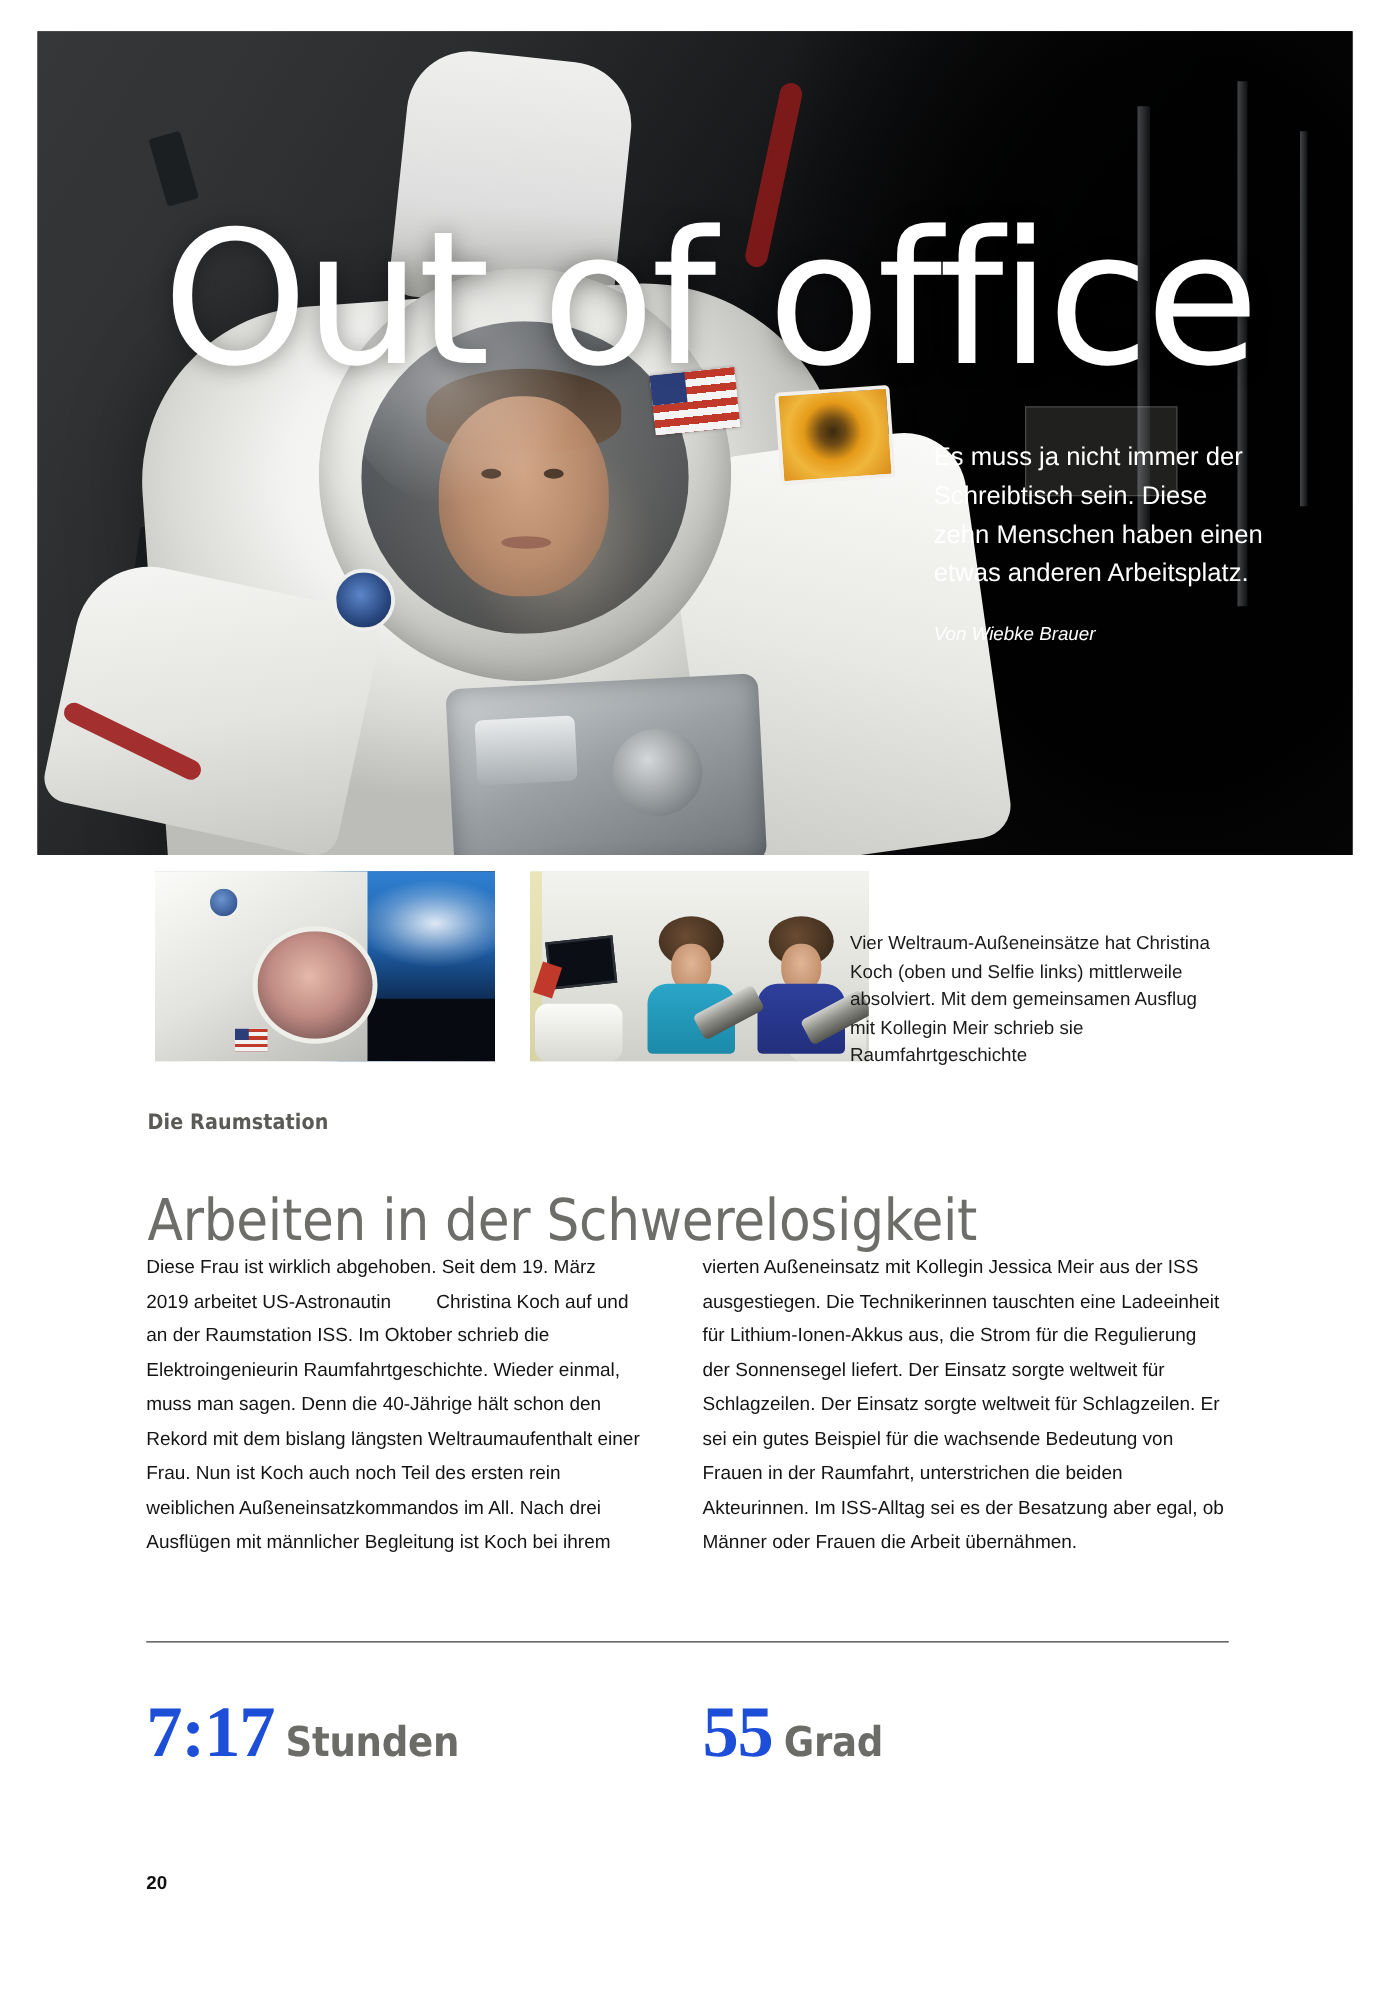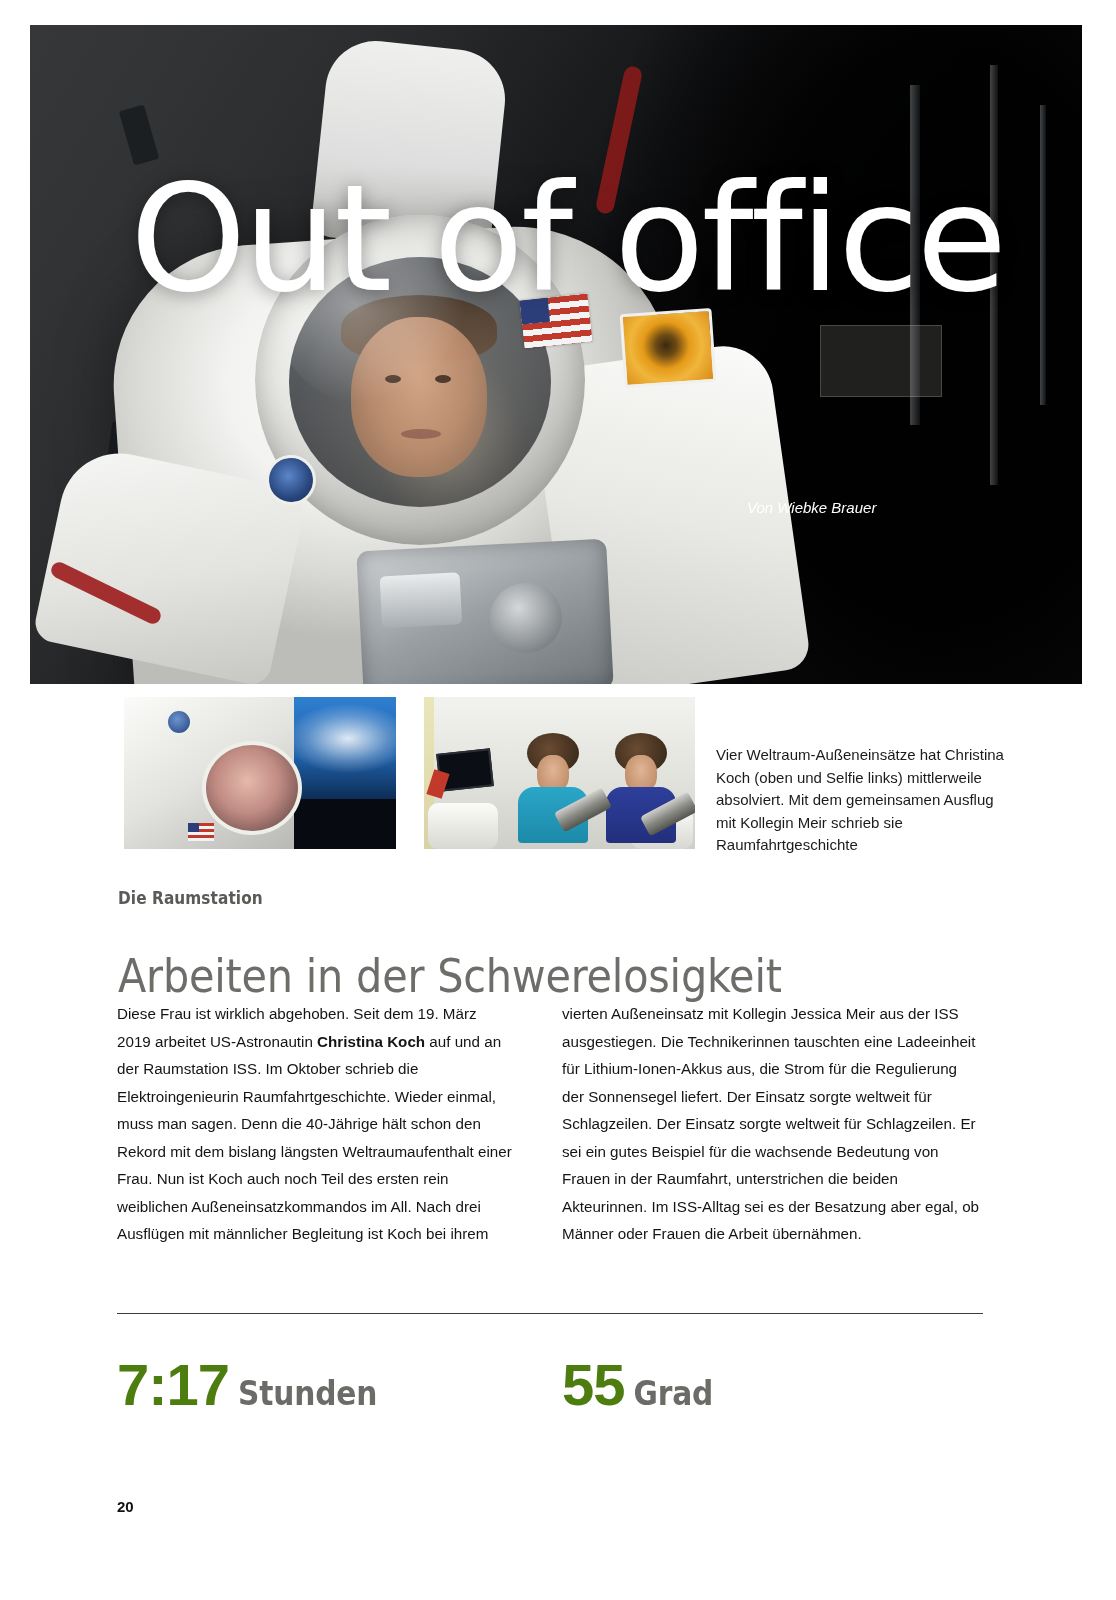--- a/index.html
+++ b/index.html
@@ -380,21 +380,21 @@
   .iss-bag.b2 { right: 2px; bottom: 0; width: 62px; height: 42px; }
   .iss-red {
     position: absolute; left: 6px; top: 74px;
     width: 16px; height: 26px;
     background: #c0392b;
     transform: rotate(18deg);
   }
 
   .photo-caption {
     position: absolute;
-    left: 716px;
+    left: 680px;
     top: 744px;
     width: 290px;
     color: #1b1b1b;
     font-size: 15px;
     line-height: 22.5px;
   }
 
   
   .kicker {
     position: absolute;
@@ -422,44 +422,44 @@
   .col {
     position: absolute;
     top: 1000px;
     width: 395px;
     color: #141414;
     font-size: 15.2px;
     line-height: 27.5px;
   }
   .col.left  { left: 117px; }
   .col.right { left: 562px; width: 420px; }
-  .col b { font-weight: 700; }
+  .col b { font-weight: 400; margin-left: 32px; }
 
   .divider {
     position: absolute;
     left: 117px;
     top: 1313px;
     width: 866px;
     height: 1px;
     background: #3d3d3d;
   }
 
   .stat {
     position: absolute;
     top: 1330px;
   }
   .stat.one { left: 117px; width: 400px; }
   .stat.two { left: 562px; width: 420px; }
 
   .stat-number {
-    color: #4d7c0f;
+    color: #1d4ed8;
     font-size: 58px;
     font-weight: 700;
     line-height: 1;
-    font-family: Liberation Sans, sans-serif;
+    font-family: Liberation Serif, serif;
     letter-spacing: -1px;
     display: inline-block;
     vertical-align: baseline;
   }
   .stat-unit {
     color: #6b6b68;
     font-size: 33px;
     font-weight: 700;
     font-family: "DejaVu Sans Condensed", "Liberation Sans Narrow", "Liberation Sans", sans-serif;
     display: inline-block;
@@ -516,20 +516,21 @@
       </div>
     </div>
 
     <div class="blue-patch"></div>
     <div class="chest-pack"></div>
     <div class="flag-patch"></div>
     <div class="orange-patch"></div>
   </div>
 
   <div class="hero-title">Out of office</div>
+  <div class="hero-quote">Es muss ja nicht immer der Schreibtisch sein. Diese zehn Menschen haben einen etwas anderen Arbeitsplatz.</div>
   <div class="hero-byline">Von Wiebke Brauer</div>
 </div>
 
 <div class="photo-small photo-selfie">
   <div class="selfie-earth"></div>
   <div class="selfie-dark"></div>
   <div class="selfie-suit"></div>
   <div class="selfie-patch"></div>
   <div class="selfie-visor"></div>
   <div class="selfie-flag"></div>

